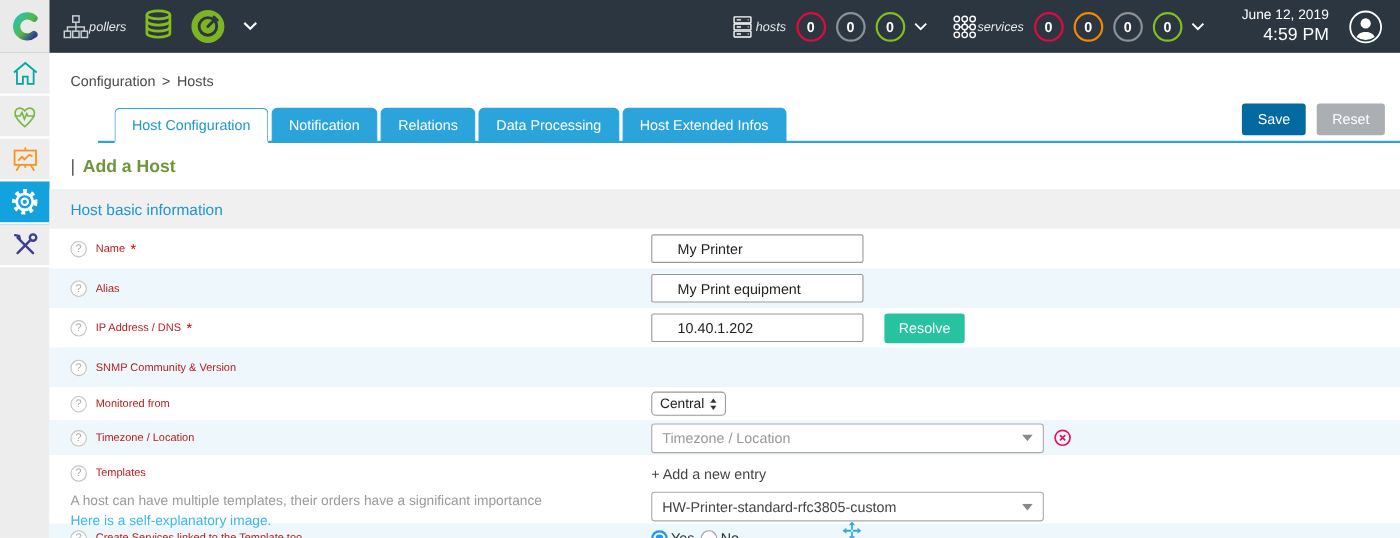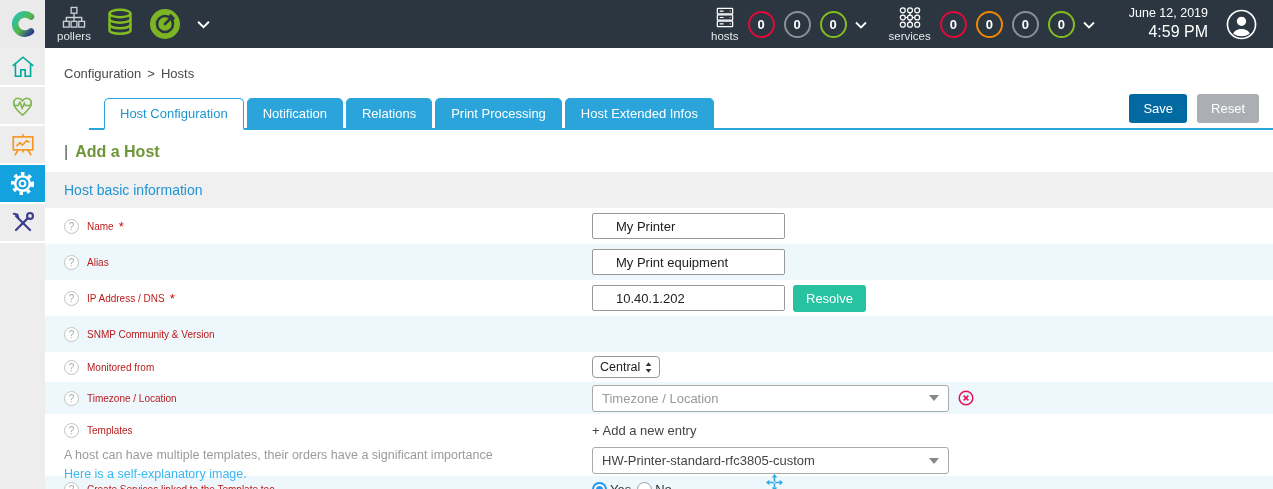--- a/index.html
+++ b/index.html
@@ -4,21 +4,21 @@
 <style>
   * { margin:0; padding:0; box-sizing:border-box; }
   html,body { width:1273px; height:489px; overflow:hidden; background:#fff;
     font-family:"Liberation Sans", sans-serif; }
 
   
   .header { display:flex; align-items:center; height:48px; background:#2b3640; }
   .logo-box { width:45px; height:48px; background:#eaeaea; display:flex;
     align-items:center; justify-content:center; cursor:pointer; flex:none; }
   .hdr-left { display:flex; align-items:center; margin-left:12px; gap:14px; }
-  .hdr-stack { display:flex; flex-direction:column; align-items:center; cursor:pointer; }
+  .hdr-stack { display:flex; flex-direction:row; align-items:center; cursor:pointer;font-style:italic; }
   .hdr-stack .lbl { font-size:11.5px; color:#e3e7e9; margin-top:1px; }
   .chev { margin-left:2px; cursor:pointer; }
   .hdr-right { display:flex; align-items:center; margin-left:auto; margin-right:16px; }
   .badge { width:27px; height:27px; border-radius:50%; border:2px solid;
     display:flex; align-items:center; justify-content:center; color:#fff;
     font-size:13px; font-weight:bold; margin-left:9px; cursor:pointer; }
   .b-red{border-color:#e00b3c;} .b-orange{border-color:#f18805;}
   .b-gray{border-color:#8b9196;} .b-green{border-color:#84bd1f;}
   .grp { display:flex; align-items:center; }
   .grp + .grp { margin-left:22px; }
@@ -63,21 +63,21 @@
   .fleft { width:528px; flex:none; display:flex; align-items:center; gap:8px; }
   .flabel { font-size:10px; color:#b91c1c; }
   .req { color:#e20000; font-size:13px; margin-left:-3px; }
   .fright { display:flex; align-items:center; }
   .help { width:15px; height:15px; border-radius:50%; border:1px solid #c3c3c3;
     color:#aaa; font-size:10px; display:flex; align-items:center;
     justify-content:center; flex:none; cursor:pointer; background:#fff; }
   input.txt { width:193px; height:26px; border:1px solid #999; border-radius:2px;
     padding:0 23px; font-size:13px; color:#222; font-family:"Liberation Sans",sans-serif; }
   .btn-resolve { background:#27c2a0; color:#fff; border:none; border-radius:3px;
-    font-size:13px; padding:6px 13px; margin-left:8px; cursor:pointer; }
+    font-size:13px; padding:6px 13px; margin-left:19px; cursor:pointer; }
   .mini-select { display:inline-flex; align-items:center; gap:5px;
     border:1px solid #999; border-radius:4px; background:#fff; padding:3px 7px;
     font-size:12.5px; color:#222; cursor:pointer; }
   .ml10 { margin-left:10px; }
   .sel2 { width:357px; height:27px; border:1px solid #aaa; border-radius:3px;
     background:#fff; display:flex; align-items:center; justify-content:space-between;
     padding:0 9px; font-size:13px; cursor:pointer; }
   .sel2 .ph { color:#999; } .sel2 .val { color:#444; }
   .icon-btn { display:flex; margin-left:9px; cursor:pointer; }
   .tpl-row .icon-btn { margin-left:7px; }
@@ -250,21 +250,21 @@
 
   <div class="main">
     <div class="breadcrumb">
       <span>Configuration</span><span class="sep">&gt;</span><span>Hosts</span>
     </div>
 
     <div class="tabbar">
       <div class="tab active">Host Configuration</div>
       <div class="tab">Notification</div>
       <div class="tab">Relations</div>
-      <div class="tab">Print Processing</div>
+      <div class="tab">Data Processing</div>
       <div class="tab">Host Extended Infos</div>
       <button class="btn btn-save">Save</button>
       <button class="btn btn-reset">Reset</button>
     </div>
 
     <div class="page-title">
       <span class="pipe">|</span><span>Add a Host</span>
     </div>
 
     <div class="section-band">Host basic information</div>

